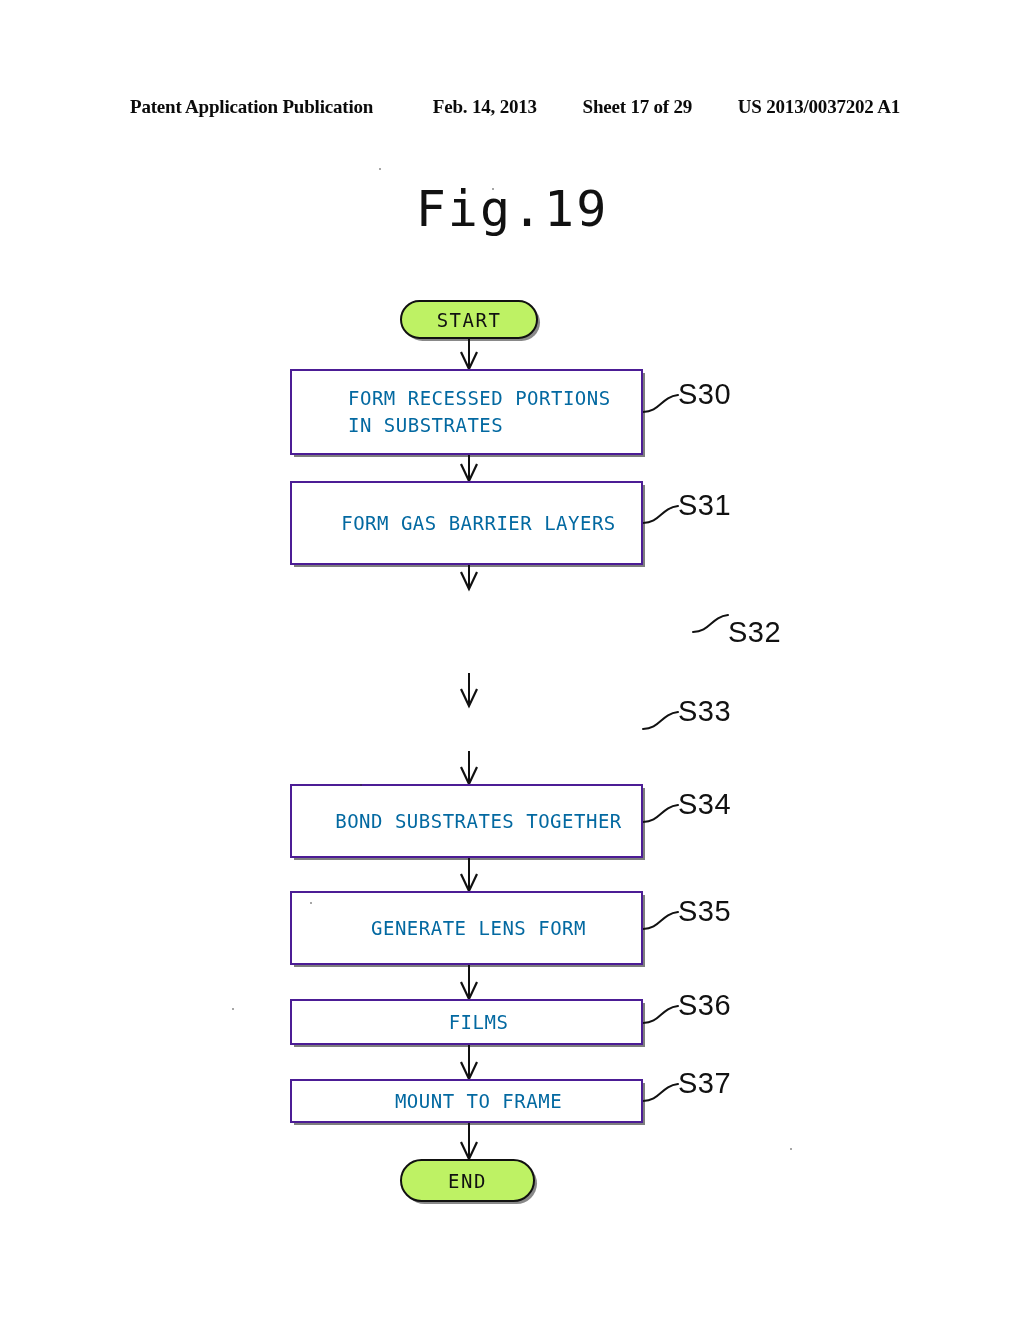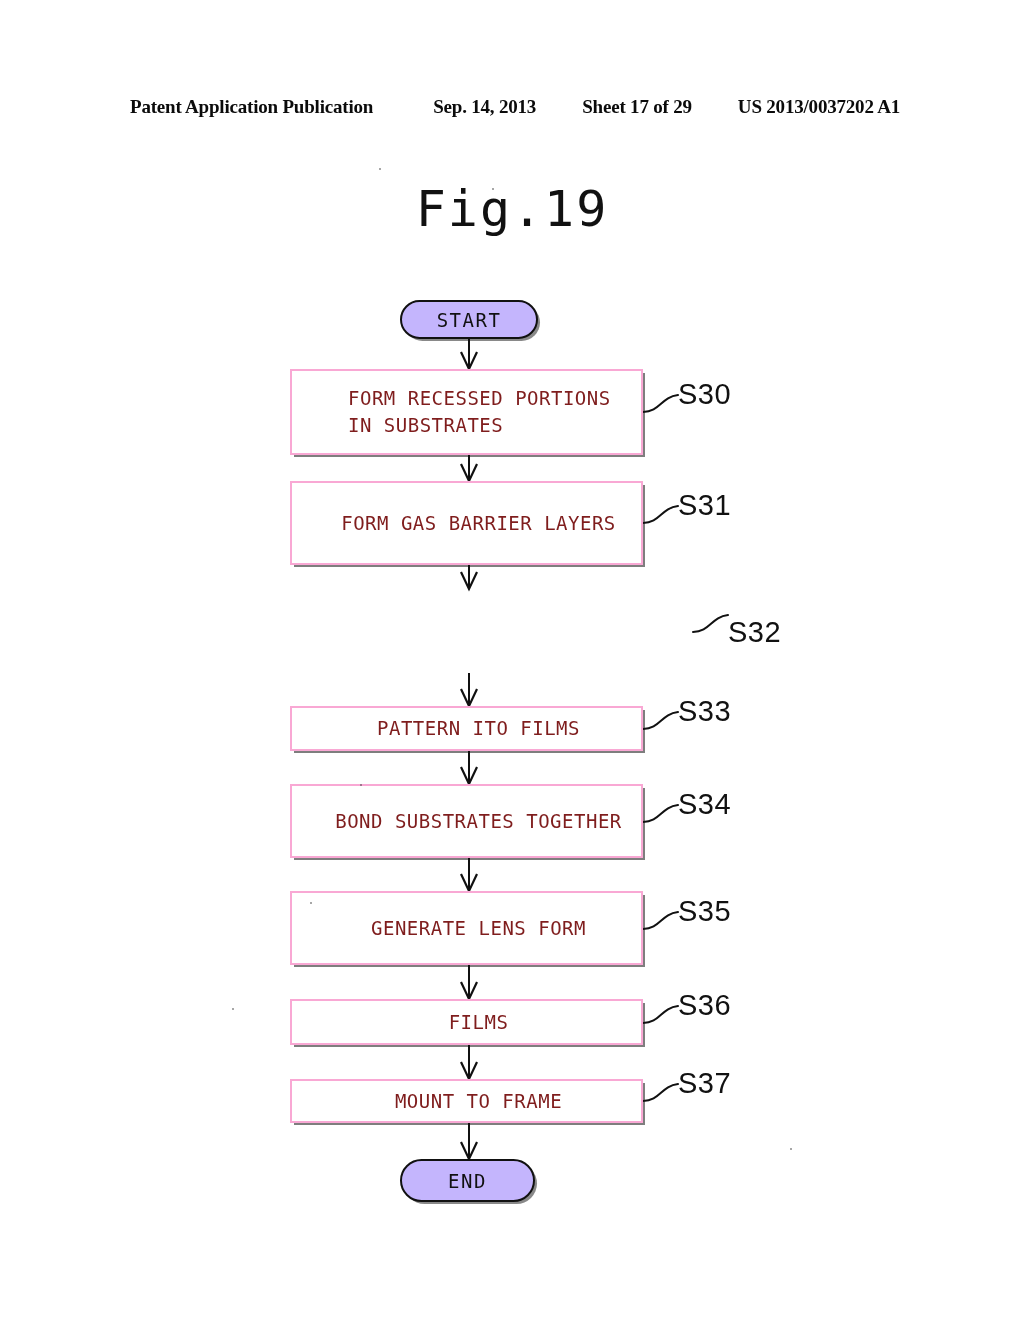--- a/index.html
+++ b/index.html
@@ -54,37 +54,37 @@
     left: 0;
     top: 0;
     width: 1024px;
     height: 1320px;
   }
 
   .node {
     position: absolute;
     box-sizing: border-box;
     background: #ffffff;
-    border: 2px solid #f9a8d4;
+    border: 2px solid #4c1d95;
     display: flex;
     align-items: center;
     font-family: "DejaVu Sans Mono", monospace;
     font-size: 19px;
     letter-spacing: 0.5px;
-    color: #7f1d1d;
+    color: #0369a1;
     box-shadow: 3px 3px 0 -1px rgba(20,20,20,0.55);
   }
   .node.center { justify-content: center; text-align: center; padding-left: 24px; }
   .node.leftal  { justify-content: flex-start; text-align: left; }
   .node .txt { padding: 0 12px; line-height: 1.42; white-space: pre-line; }
 
   .terminator {
     position: absolute;
     box-sizing: border-box;
-    background: #c4b5fd;
+    background: #bef264;
     border: 2.5px solid #111111;
     border-radius: 999px;
     display: flex;
     align-items: center;
     justify-content: center;
     font-family: "DejaVu Sans Mono", monospace;
     font-size: 19px;
     letter-spacing: 1.5px;
     color: #111111;
     box-shadow: 3px 3px 0 -1px rgba(20,20,20,0.5);
@@ -119,21 +119,21 @@
     opacity: .55;
   }
 </style>
 </head>
 <body>
 
 <div id="page">
 
   <div id="pub-header">
     <span class="hdr-pub">Patent Application Publication</span>
-    <span class="hdr-mid">Sep. 14, 2013</span>
+    <span class="hdr-mid">Feb. 14, 2013</span>
     <span class="hdr-sheet">Sheet 17 of 29</span>
     <span class="hdr-doc">US 2013/0037202 A1</span>
   </div>
 
   <div id="fig-title">Fig.19</div>
 
   <div id="flow">
 
     <svg class="overlay" viewBox="0 0 1024 1320">
       <g stroke="#111111" stroke-width="2" fill="none">
@@ -188,23 +188,20 @@
     </div>
     <div class="step-label" style="left:678px; top:366px;">S30</div>
 
     <div class="node center" style="left:290px; top:469px; width:353px; height:84px;">
       <span class="txt">FORM GAS BARRIER LAYERS</span>
     </div>
     <div class="step-label" style="left:678px; top:477px;">S31</div>
 
     <div class="step-label" style="left:728px; top:604px;">S32</div>
 
-    <div class="node center" style="left:290px; top:694px; width:353px; height:45px;">
-      <span class="txt">PATTERN ITO FILMS</span>
-    </div>
     <div class="step-label" style="left:678px; top:683px;">S33</div>
 
     <div class="node center" style="left:290px; top:772px; width:353px; height:74px;">
       <span class="txt">BOND SUBSTRATES TOGETHER</span>
     </div>
     <div class="step-label" style="left:678px; top:776px;">S34</div>
 
     <div class="node center" style="left:290px; top:879px; width:353px; height:74px;">
       <span class="txt">GENERATE LENS FORM</span>
     </div>

